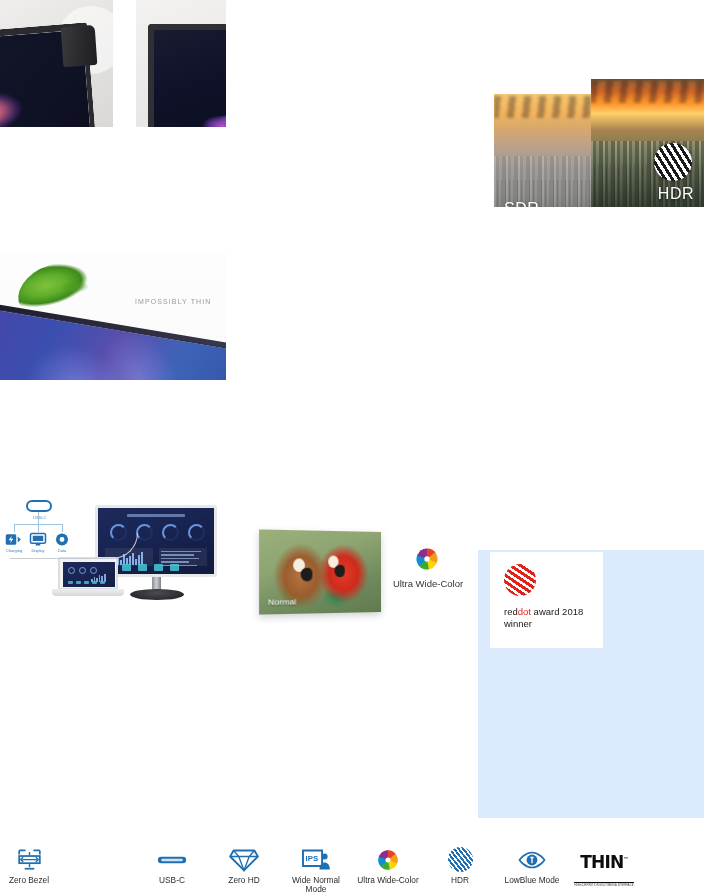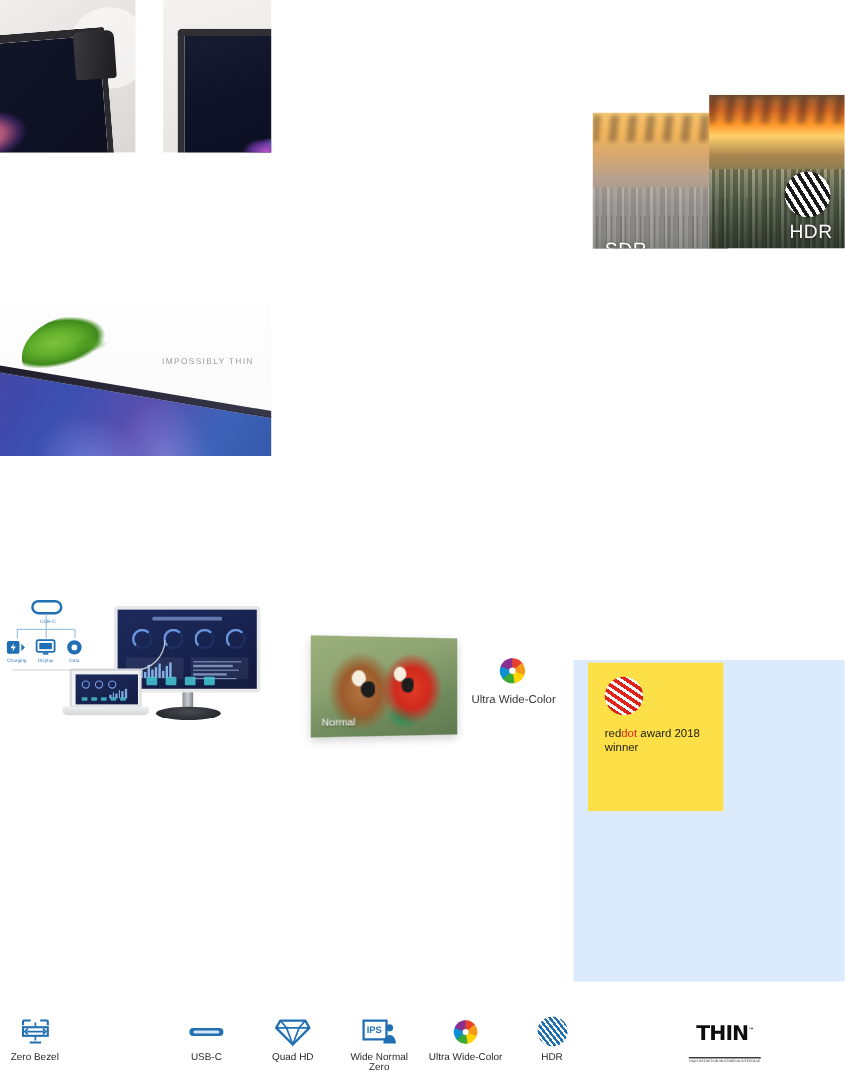--- a/index.html
+++ b/index.html
@@ -185,21 +185,21 @@
   .pr-beak { position:absolute; background:#1d1d1d; border-radius:50% 40% 45% 55%; }
   .pr-normal { position:absolute; left:8px; bottom:7px; color:#fff; font-size:8px;
     text-shadow:0 1px 2px rgba(0,0,0,.4); }
   .uwc-logo { position:absolute; left:147px; top:12px; width:30px; height:30px; }
   .uwc-text { position:absolute; left:118px; top:46px; width:90px; text-align:center;
     font-size:9.5px; color:#333; }
 
   
   #panel-reddot { position:absolute; left:478px; top:550px; width:226px; height:268px;
     background:#dbeafd; }
-  .rd-card { position:absolute; left:12px; top:2px; width:113px; height:124px; background:#fde047; }
+  .rd-card { position:absolute; left:12px; top:2px; width:113px; height:96px; background:#ffffff; }
   .rd-logo { position:absolute; left:14px; top:12px; width:32px; height:32px; border-radius:50%;
     background:repeating-linear-gradient(34deg,#e2231a 0 3px,#ffffff 3px 5.5px);
     box-shadow:inset -3px -3px 6px rgba(0,0,0,.06); }
   .rd-text { position:absolute; left:14px; top:54px; font-size:9.5px; color:#1a1a1a; line-height:12px; }
   .rd-dot { color:#e2231a; }
 
   
   #feature-strip { position:absolute; left:0; top:846px; width:704px; height:47px; }
   .feat { position:absolute; top:0; width:84px; text-align:center; }
   .feat .ficon { height:27px; display:flex; align-items:center; justify-content:center; }
@@ -421,35 +421,35 @@
       <div class="flabel">USB-C</div>
     </div>
 
     <div class="feat" style="left:202px">
       <div class="ficon">
         <svg width="30" height="26" viewBox="0 0 34 30">
           <path d="M5 4h24l4 7-16 16L1 11z" fill="none" stroke="#1f6fb2" stroke-width="2.2" stroke-linejoin="round"></path>
           <path d="M1 11h32M5 4l6 7-6 0M29 4l-6 7 10 0M11 11l6 16 6-16" fill="none" stroke="#1f6fb2" stroke-width="1.6"></path>
         </svg>
       </div>
-      <div class="flabel">Quad HD</div>
+      <div class="flabel">Zero HD</div>
     </div>
 
     <div class="feat" style="left:274px">
       <div class="ficon">
         <svg width="30" height="26" viewBox="0 0 34 30">
           <path d="M2 4h22v18H2z" fill="none" stroke="#1f6fb2" stroke-width="2.2"></path>
           <text x="5" y="16" font-family="Liberation Sans, sans-serif" font-size="9" font-weight="bold" fill="#1f6fb2">IPS</text>
           <circle cx="27" cy="11" r="3.4" fill="#1f6fb2"></circle>
           <path d="M21 26c0-5 3-8 6-8s6 3 6 8z" fill="#1f6fb2"></path>
         </svg>
       </div>
       <div class="flabel">
         <span>Wide Normal</span><br>
-        <span>Zero</span>
+        <span>Mode</span>
       </div>
     </div>
 
     <div class="feat" style="left:346px">
       <div class="ficon">
         <svg width="28" height="28" viewBox="0 0 100 100">
           <g transform="translate(50,50)">
             <path d="M0 0 L30 -18 A35 35 0 0 0 -6 -34 Z" fill="#e8402a"></path>
             <path d="M0 0 L30 -18 A35 35 0 0 0 -6 -34 Z" fill="#f59b1c" transform="rotate(60)"></path>
             <path d="M0 0 L30 -18 A35 35 0 0 0 -6 -34 Z" fill="#ffd400" transform="rotate(120)"></path>
@@ -463,20 +463,30 @@
       <div class="flabel">Ultra Wide-Color</div>
     </div>
 
     <div class="feat" style="left:418px">
       <div class="ficon">
         <div style="width:25px;height:25px;border-radius:50%;background:repeating-linear-gradient(52deg,#1f6fb2 0 2px,#ffffff 2px 3.6px);"></div>
       </div>
       <div class="flabel">HDR</div>
     </div>
 
+    <div class="feat" style="left:490px">
+      <div class="ficon">
+        <svg width="30" height="22" viewBox="0 0 36 24">
+          <path d="M18 3C9 3 3 12 3 12s6 9 15 9 15-9 15-9-6-9-15-9z" fill="none" stroke="#1f6fb2" stroke-width="2"></path>
+          <circle cx="18" cy="12" r="6.5" fill="#1f6fb2"></circle>
+          <path d="M18 8v8M16 9h4" stroke="#fff" stroke-width="1.6"></path>
+        </svg>
+      </div>
+      <div class="flabel">LowBlue Mode</div>
+    </div>
 
     <div class="hdmi-box" style="left:562px">
       <div class="hdmi-word"><span>THIN</span><sup style="font-size:5px">™</sup></div>
       <div class="hdmi-sub">HIGH-DEFINITION MULTIMEDIA INTERFACE</div>
     </div>
 
   </div>
 </div>
 
 </body></html>

